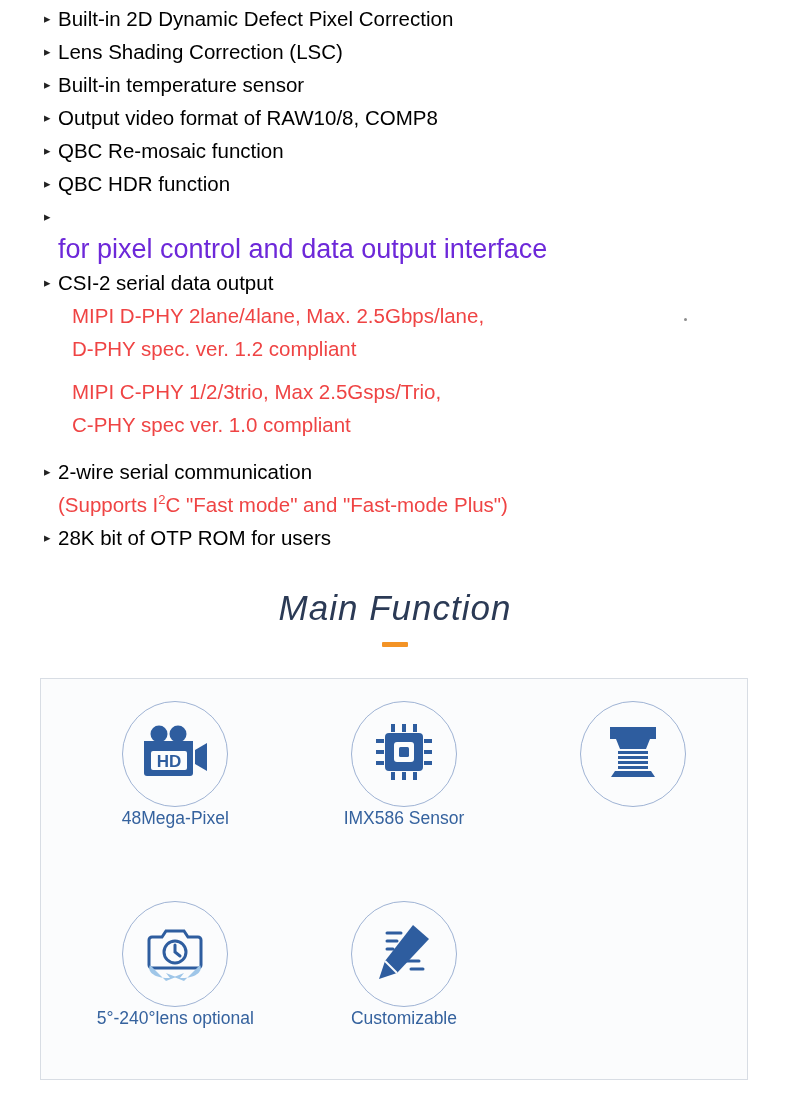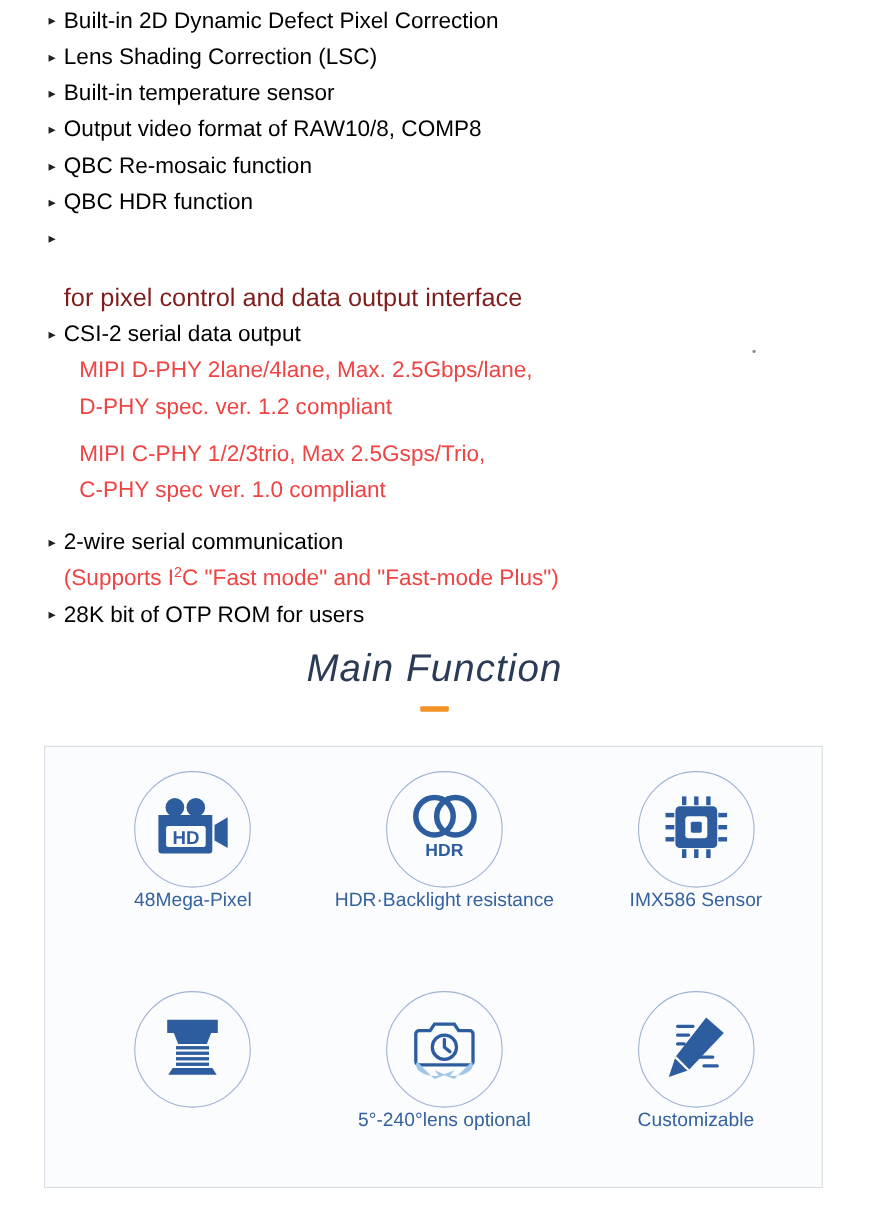--- a/index.html
+++ b/index.html
@@ -48,26 +48,25 @@
     font-size: 20.5px;
     color: #ef4444;
     line-height: 33px;
     margin-left: 58px;
     white-space: pre;
   }
   .sub-text.indent2 {
     margin-left: 72px;
   }
   .cont-text {
-    font-size: 23px;
-    color: #7f1d1d;
+    font-size: 27px;
+    color: #6d28d9;
     line-height: 33px;
     margin-left: 58px;
     white-space: pre;
-    margin-top: 21px;
   }
   .gap-sm { height: 10px; }
   .gap-md { height: 14px; }
 
   sup.i2c {
     font-size: 13px;
     vertical-align: super;
     line-height: 0;
   }
 
@@ -235,32 +234,20 @@
             <path d="M2 16 H51 V48 A3 3 0 0 1 48 51 H5 A3 3 0 0 1 2 48 Z"></path>
             <path d="M53 25 L65 18 V46 L53 39 Z"></path>
             <rect x="9" y="26" width="36" height="19" rx="2" fill="#fbfcfd"></rect>
             <text x="27" y="42" font-family="Liberation Sans, sans-serif" font-size="17" font-weight="bold" fill="#2e5d9f" text-anchor="middle">HD</text>
           </svg>
         </span>
       </div>
       <div class="func-label">48Mega-Pixel</div>
     </div>
 
-    <div class="func-cell">
-      <div class="circle">
-        <span>
-          <svg width="70" height="62" viewBox="0 0 70 62">
-            <circle cx="26" cy="21" r="17" fill="none" stroke="#2e5d9f" stroke-width="5"></circle>
-            <circle cx="45" cy="21" r="17" fill="none" stroke="#2e5d9f" stroke-width="5"></circle>
-            <text x="35" y="57" font-family="Liberation Sans, sans-serif" font-size="16" font-weight="bold" fill="#2e5d9f" text-anchor="middle">HDR</text>
-          </svg>
-        </span>
-      </div>
-      <div class="func-label">HDR·Backlight resistance</div>
-    </div>
 
     <div class="func-cell">
       <div class="circle">
         <span>
           <svg width="60" height="60" viewBox="0 0 60 60" fill="#2e5d9f">
             <rect x="11" y="11" width="38" height="38" rx="4"></rect>
             <rect x="20" y="20" width="20" height="20" rx="3" fill="#fbfcfd"></rect>
             <rect x="25" y="25" width="10" height="10" rx="1.5"></rect>
             <rect x="17" y="2" width="4" height="8"></rect>
               <rect x="28" y="2" width="4" height="8"></rect>

